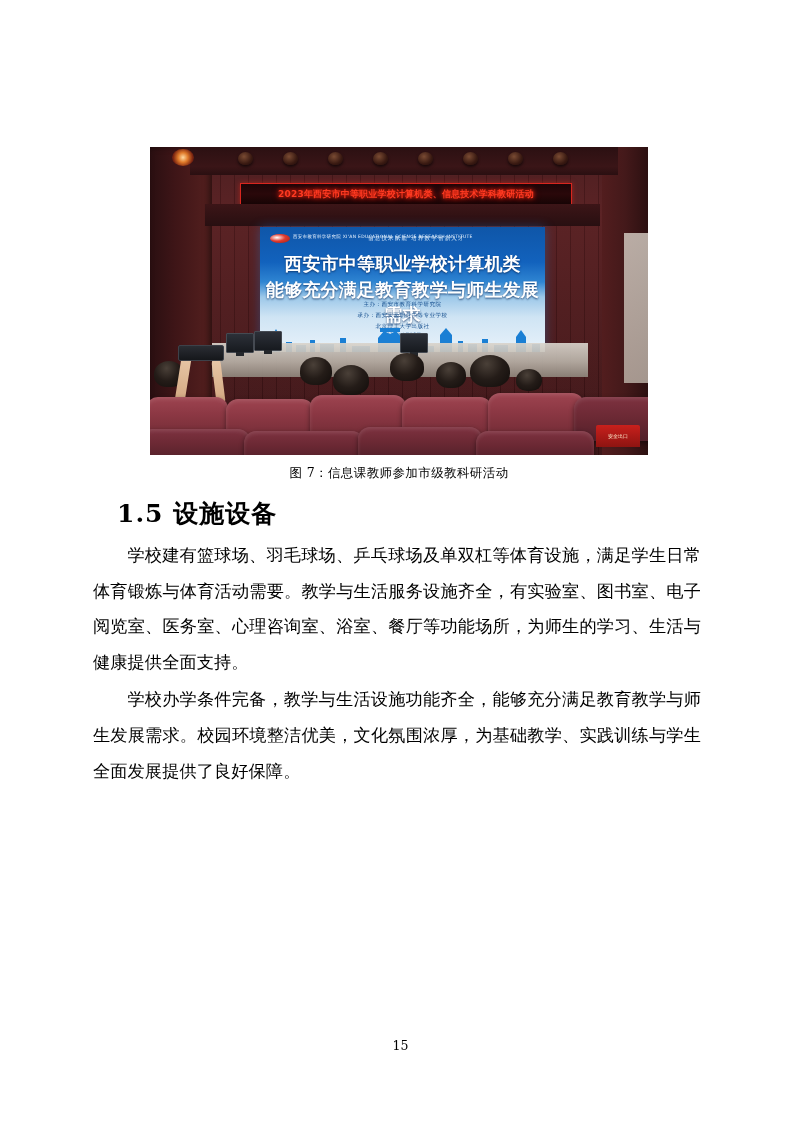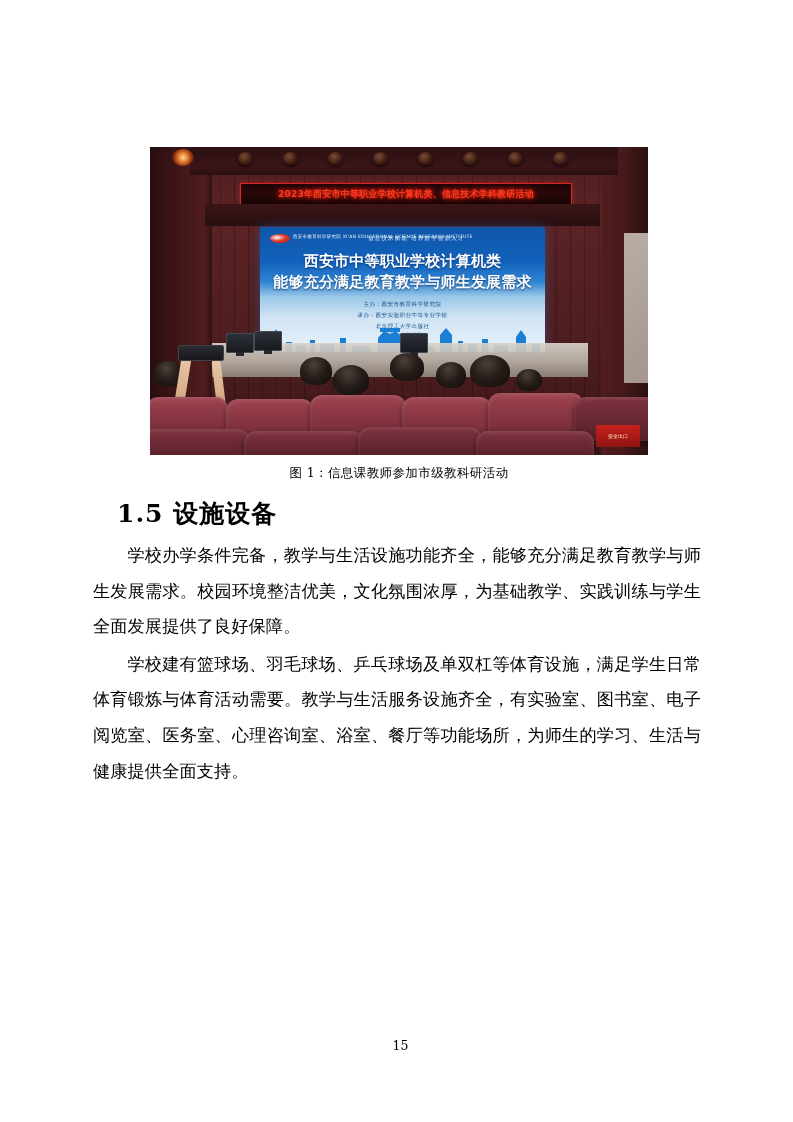--- a/index.html
+++ b/index.html
@@ -156,21 +156,21 @@
     color: #dcecfb;
     font-family: "DejaVu Sans", sans-serif;
     letter-spacing: 1.2px;
   }
   .scr-title {
     position: absolute;
     left: 0; right: 0; top: 24px;
     text-align: center;
     font-family: "DejaVu Sans", "Liberation Sans", sans-serif;
     font-weight: bold;
-    font-size: 15px;
+    font-size: 18px;
     line-height: 1.42;
     color: #ffffff;
     text-shadow: 0 1px 2px rgba(8,40,90,0.8);
     letter-spacing: 0.2px;
   }
   .scr-sub {
     position: absolute;
     left: 0; right: 0; top: 72px;
     text-align: center;
     font-family: "DejaVu Sans", sans-serif;
@@ -402,25 +402,25 @@
       <div class="seat seat-dark" style="left:-10px; top:282px; width:110px; height:32px;"></div>
       <div class="seat seat-dark" style="left:94px;  top:284px; width:120px; height:30px;"></div>
       <div class="seat seat-dark" style="left:208px; top:280px; width:124px; height:32px;"></div>
       <div class="seat seat-dark" style="left:326px; top:284px; width:118px; height:30px;"></div>
 
       <div class="exit-sign">
         <span>安全出口</span>
       </div>
     </div>
 
-    <div class="figure-caption">图 1：信息课教师参加市级教科研活动</div>
+    <div class="figure-caption">图 7：信息课教师参加市级教科研活动</div>
   </div>
 
   <div class="heading">1.5 设施设备</div>
 
   <div class="body-text">
+    <p class="para">学校建有篮球场、羽毛球场、乒乓球场及单双杠等体育设施，满足学生日常体育锻炼与体育活动需要。教学与生活服务设施齐全，有实验室、图书室、电子阅览室、医务室、心理咨询室、浴室、餐厅等功能场所，为师生的学习、生活与健康提供全面支持。</p>
     <p class="para">学校办学条件完备，教学与生活设施功能齐全，能够充分满足教育教学与师生发展需求。校园环境整洁优美，文化氛围浓厚，为基础教学、实践训练与学生全面发展提供了良好保障。</p>
-    <p class="para">学校建有篮球场、羽毛球场、乒乓球场及单双杠等体育设施，满足学生日常体育锻炼与体育活动需要。教学与生活服务设施齐全，有实验室、图书室、电子阅览室、医务室、心理咨询室、浴室、餐厅等功能场所，为师生的学习、生活与健康提供全面支持。</p>
   </div>
 
   <div class="page-number">15</div>
 
 </div>
 
 </body></html>

